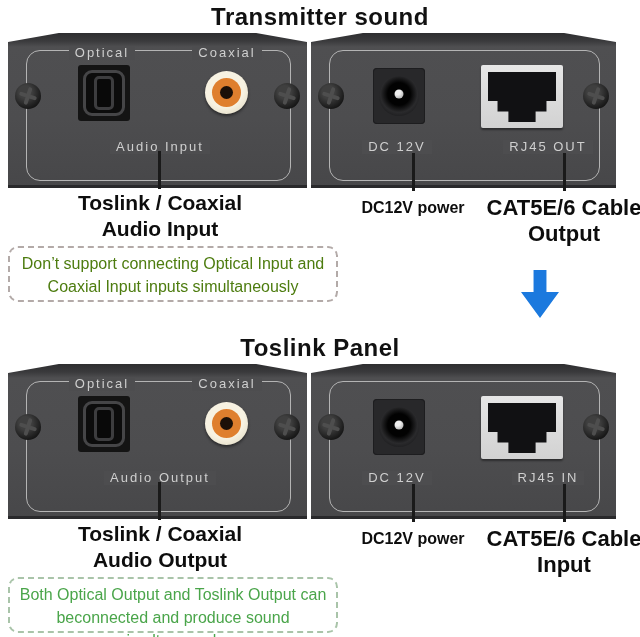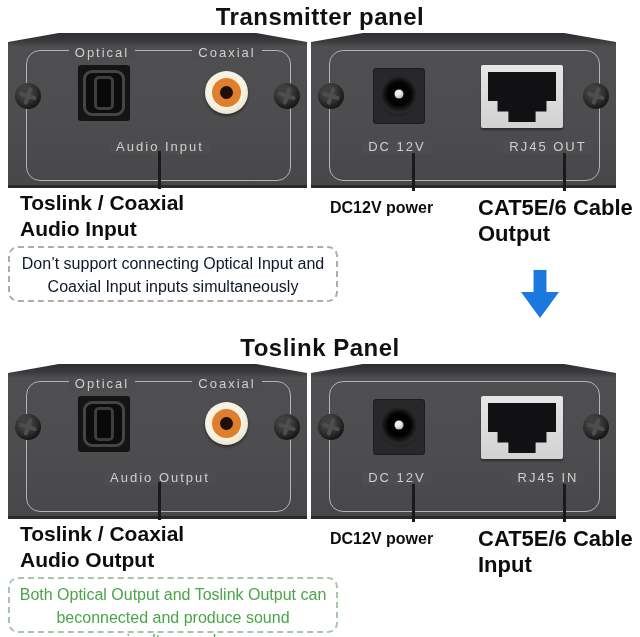--- a/index.html
+++ b/index.html
@@ -54,41 +54,41 @@
   .rj45{position:absolute;left:170px;top:32px;width:82px;height:63px;border-radius:2px;
         background:linear-gradient(180deg,#e6e6e6 0,#d2d2d2 100%);
         box-shadow:0 2px 2px rgba(0,0,0,.4);z-index:2;}
   .rj45 .jack{position:absolute;left:7px;top:7px;width:68px;height:50px;background:#111113;
         clip-path:polygon(0 0,100% 0,100% 58%,86% 58%,86% 79%,70% 79%,70% 100%,30% 100%,30% 79%,14% 79%,14% 58%,0 58%);}
   
   .cline{position:absolute;width:3px;background:#1a1a1a;}
   .cline.audio{left:158px;top:151px;height:38px;}
   .cline.dc{left:412px;top:153px;height:38px;}
   .cline.rj{left:563px;top:153px;height:38px;}
-  .callout{position:absolute;text-align:left;font-weight:bold;color:#0d0d0d;
+  .callout{position:absolute;text-align:center;font-weight:bold;color:#0d0d0d;
            font-size:21px;line-height:26px;}
   .callout.audio{left:20px;top:190px;width:280px;}
   .callout.power{left:330px;top:195px;width:166px;font-size:16px;}
   .callout.cable{left:478px;top:195px;width:172px;font-size:22px;}
   
   .note{position:absolute;left:8px;top:246px;width:326px;height:48px;border-radius:10px;
         text-align:center;font-size:16px;line-height:23px;padding-top:4px;}
-  .note.red{border:2px dashed #b3aaa8;color:#0f172a;}
+  .note.red{border:2px dashed #b3aaa8;color:#4d7c0f;}
   .note.green{border:2px dashed #a9c4a9;color:#4aa54a;}
   
   .down-arrow{position:absolute;left:521px;top:270px;width:38px;height:48px;background:#1b79de;
               clip-path:polygon(33% 0,67% 0,67% 46%,100% 46%,50% 100%,0 46%,33% 46%);}
 </style>
 </head>
 <body>
 
 <div id="canvas">
 
   <div class="sec" style="top:0;">
-    <div class="sec-title">Transmitter panel</div>
+    <div class="sec-title">Transmitter sound</div>
 
     <div class="panel audio">
       <div class="panel-outline"></div>
       <div class="screw sl">
           <i class="h"></i>
           <i class="v"></i>
         </div>
       <div class="screw sr">
           <i class="h"></i>
           <i class="v"></i>

